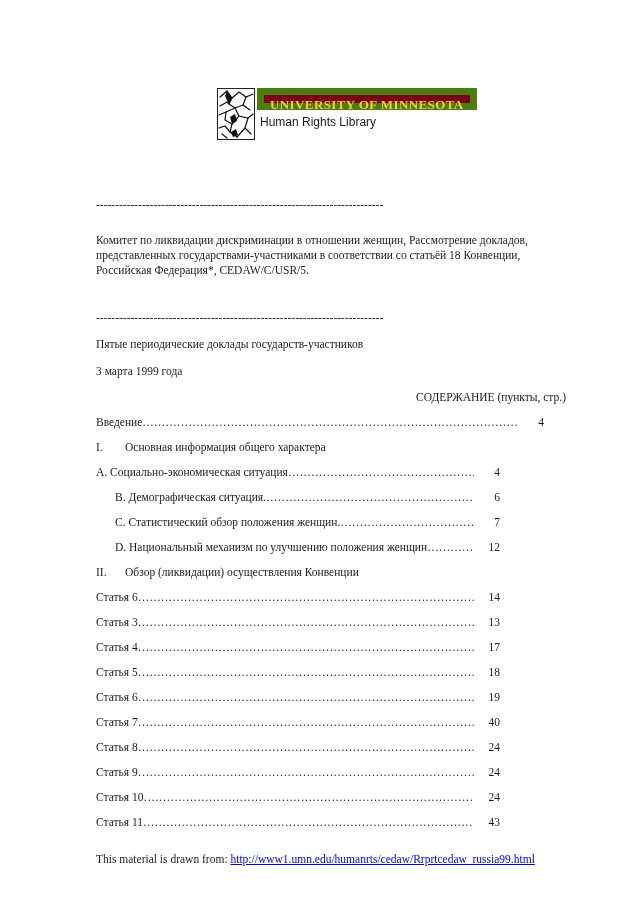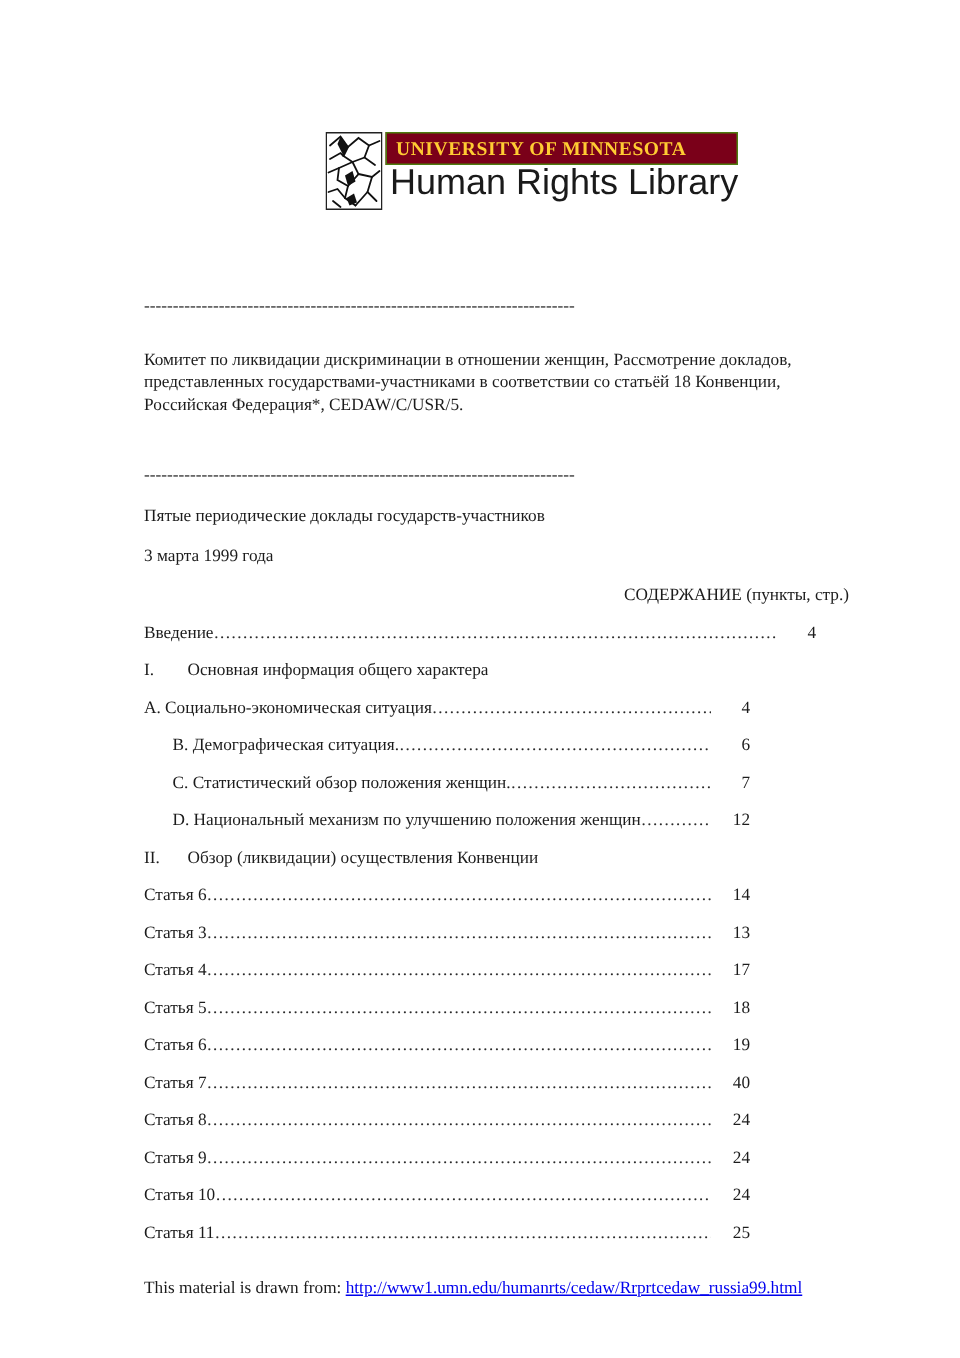--- a/index.html
+++ b/index.html
@@ -25,35 +25,35 @@
   }
   .logo-icon {
     width: 38px;
     height: 52px;
     margin-right: 2px;
     flex: 0 0 auto;
   }
   .logo-right { display: flex; flex-direction: column; }
   .logo-banner {
     background: #7a0019;
-    border: 1px solid #4d7c0f;
+    border: 7px solid #4d7c0f;
     color: #ffcc33;
     font-family: "Liberation Serif", serif;
     font-weight: bold;
     font-size: 13px;
     letter-spacing: 0.4px;
     line-height: 20px;
     height: 22px;
     padding: 0 6px;
     white-space: nowrap;
   }
   .logo-library {
     font-family: "Liberation Sans", sans-serif;
     color: #1a1a1a;
-    font-size: 24px;
+    font-size: 12px;
     line-height: 24px;
     padding-left: 3px;
     white-space: nowrap;
   }
 
   
   .body-text {
     position: absolute;
     left: 96px;
     top: 197px;
@@ -243,21 +243,21 @@
       <span class="toc-page">24</span>
     </div>
     <div class="toc-row mt-10">
       <span class="toc-label">Статья 10</span>
       <span class="toc-dots">……………………………………………………………………………………………………………………………………………………</span>
       <span class="toc-page">24</span>
     </div>
     <div class="toc-row mt-10">
       <span class="toc-label">Статья 11</span>
       <span class="toc-dots">……………………………………………………………………………………………………………………………………………………</span>
-      <span class="toc-page">25</span>
+      <span class="toc-page">43</span>
     </div>
 
   </div>
 
   <div class="footer">
     <span>This material is drawn from: </span><a href="#">http://www1.umn.edu/humanrts/cedaw/Rrprtcedaw_russia99.html</a>
   </div>
 
 </div>
 

